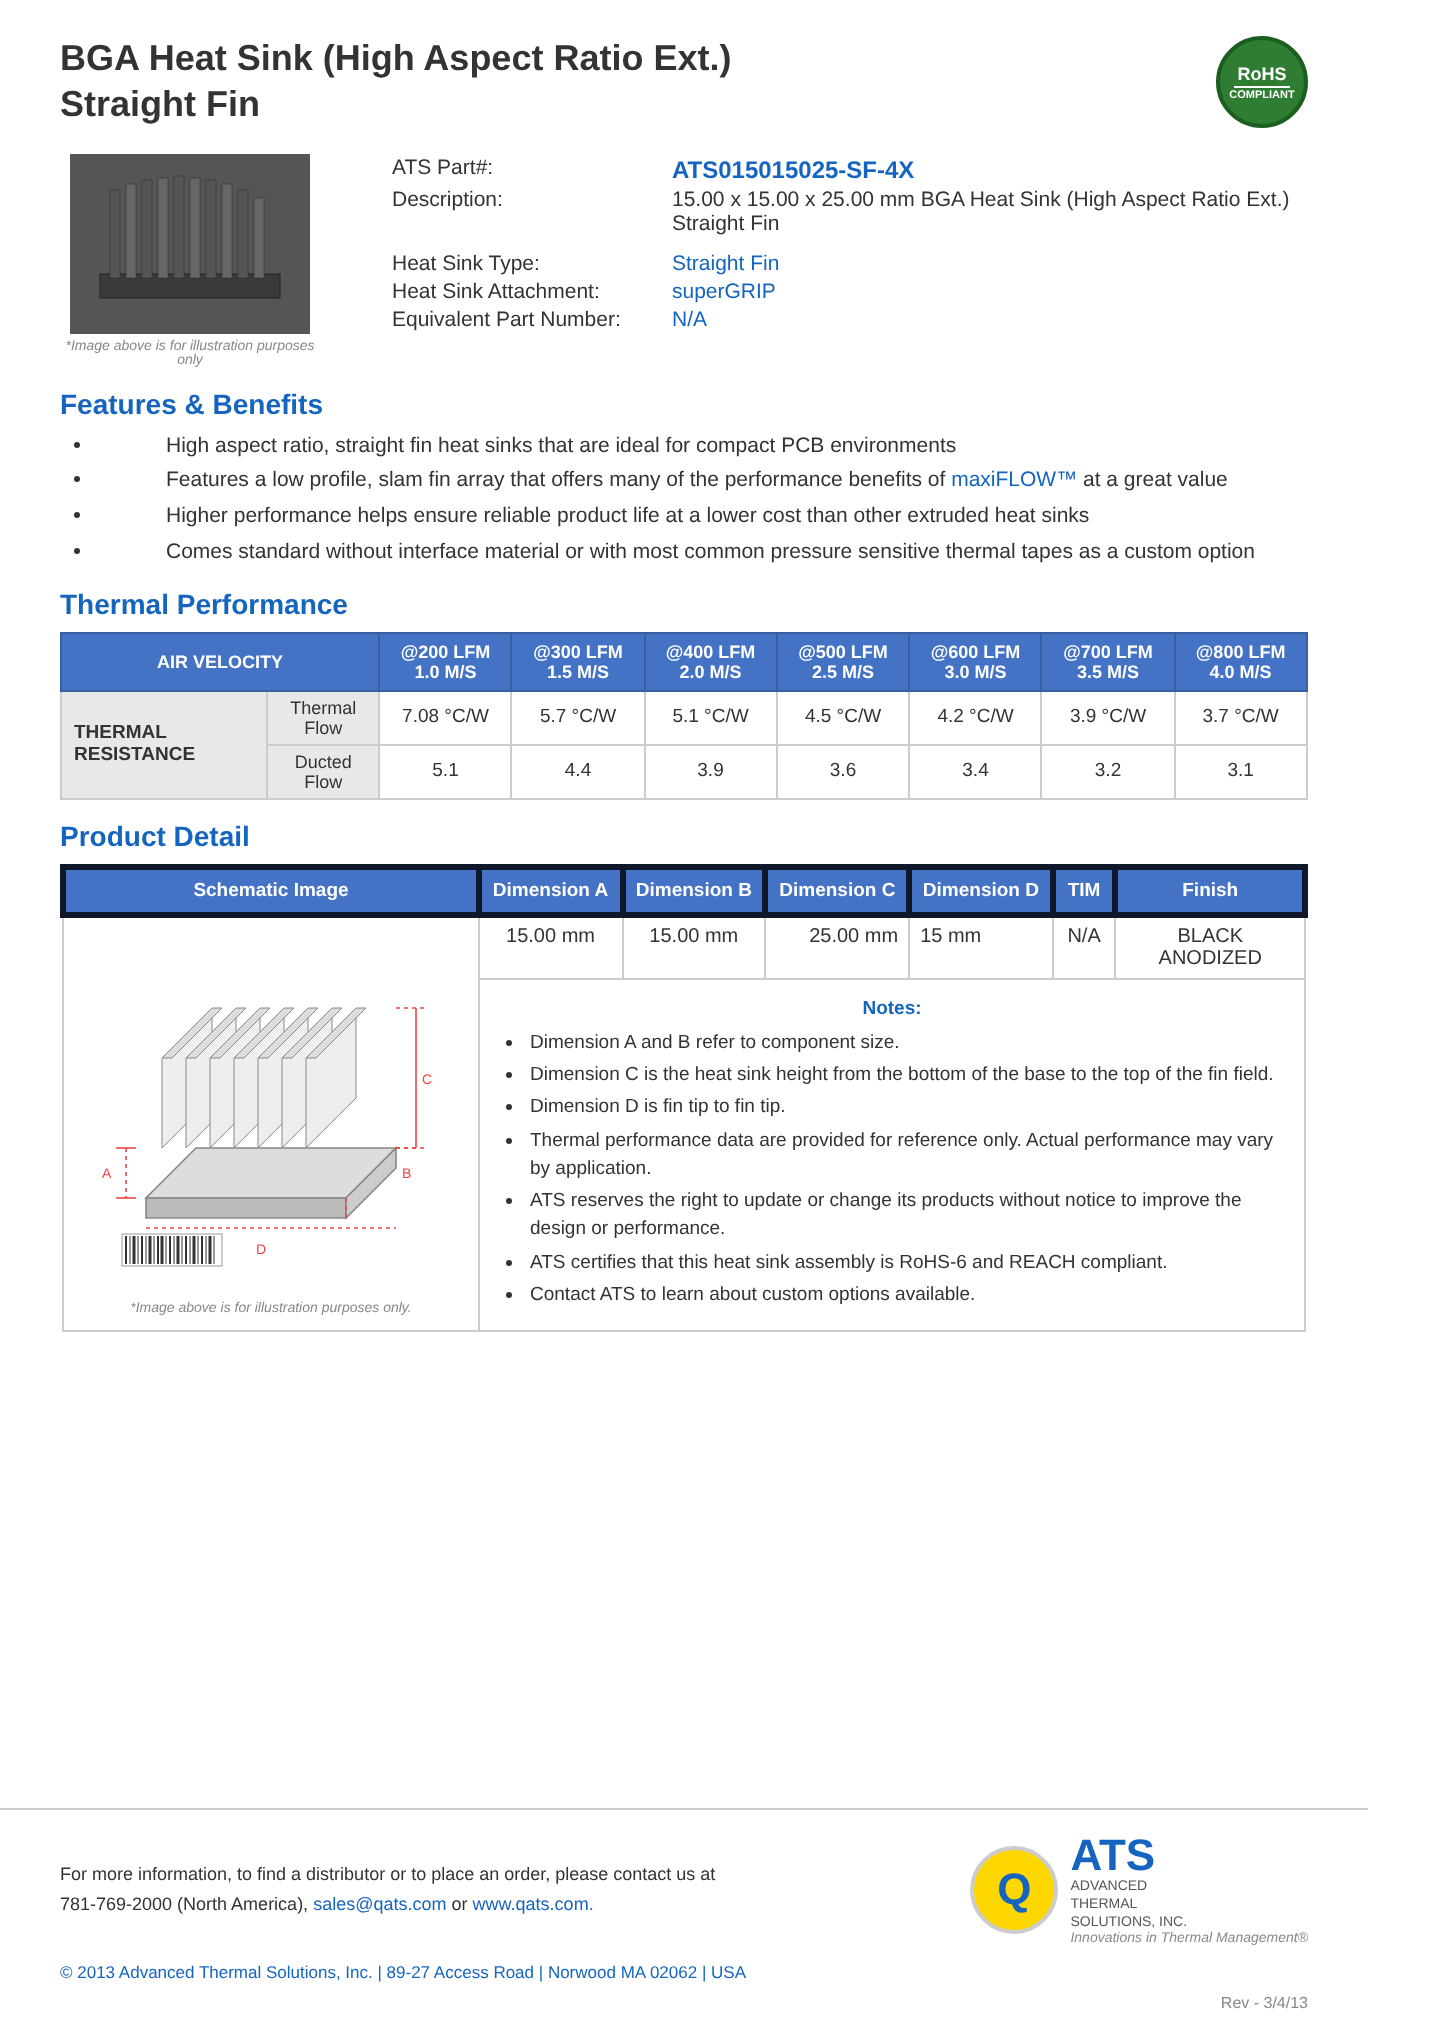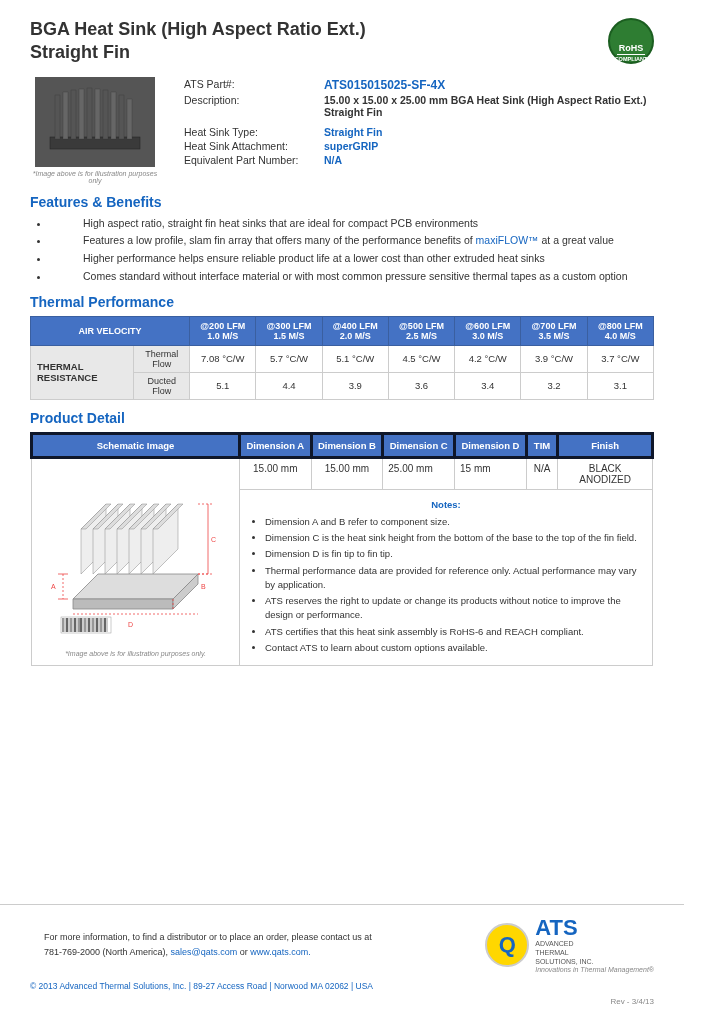--- a/index.html
+++ b/index.html
@@ -37,33 +37,33 @@
       line-height: 1.3;
     }
     .rohs-badge {
       width: 46px;
       height: 46px;
       border-radius: 50%;
       background: #2e7d32;
       display: flex;
       flex-direction: column;
       align-items: center;
-      justify-content: flex-end;
+      justify-content: center;
       color: white;
       font-size: 7px;
       font-weight: bold;
       text-align: center;
       border: 2px solid #1b5e20;
     }
     .rohs-badge .rohs-text { font-size: 9px; font-weight: bold; }
     .rohs-badge .compliant-text { font-size: 5.5px; }
     
     .part-info-row {
       display: flex;
-      gap: 20px;
+      gap: 32px;
       margin-bottom: 10px;
     }
     .product-image-area {
       width: 130px;
       min-width: 130px;
       display: flex;
       flex-direction: column;
       align-items: center;
     }
     .heatsink-img {
@@ -88,21 +88,20 @@
       flex: 1;
     }
     .part-table {
       width: 100%;
       border-collapse: collapse;
     }
     .part-table td {
       padding: 1px 4px;
       font-size: 10.5px;
       vertical-align: top;
-      font-weight: bold;
     }
     .part-table .label-col {
       color: #333;
       white-space: nowrap;
       font-weight: normal;
       width: 140px;
     }
     .part-table .value-col {
       color: #333;
     }
@@ -228,21 +227,21 @@
     }
     .notes-area ul li {
       margin-bottom: 2px;
     }
     
     .footer-divider {
       border-top: 1px solid #ccc;
       margin: 10px 0 0 0;
     }
     .footer-area {
-      padding: 12px 30px 8px 44px;
+      padding: 12px 30px 8px 30px;
       display: flex;
       justify-content: space-between;
       align-items: center;
     }
     .footer-contact {
       font-size: 9px;
       color: #333;
       line-height: 1.6;
     }
     .footer-contact .link-text {
@@ -514,21 +513,21 @@
                 <line x1="58" y1="149" x2="58" y2="163" stroke="#333" stroke-width="1"></line>
                 <line x1="60" y1="149" x2="60" y2="163" stroke="#333" stroke-width="0.5"></line>
                 <line x1="62" y1="149" x2="62" y2="163" stroke="#333" stroke-width="1.5"></line>
                 <line x1="64" y1="149" x2="64" y2="163" stroke="#333" stroke-width="0.5"></line>
               </svg>
             </div>
             <div class="schematic-caption">*Image above is for illustration purposes only.</div>
           </td>
           <td style="text-align:center;font-size:10px;">15.00 mm</td>
           <td style="text-align:center;font-size:10px;">15.00 mm</td>
-          <td style="text-align:left;font-size:10px;margin-top:38px;">25.00 mm</td>
+          <td style="text-align:right;font-size:10px;margin-top:38px;">25.00 mm</td>
           <td style="text-align:left;font-size:10px;">15 mm</td>
           <td style="text-align:center;font-size:10px;">N/A</td>
           <td style="text-align:center;font-size:10px;">BLACK ANODIZED</td>
         </tr>
         <tr>
           <td colspan="6">
             <div class="notes-area">
               <div class="notes-title">Notes:</div>
               <ul>
                 <li><span>Dimension A and B refer to component size.</span></li>

